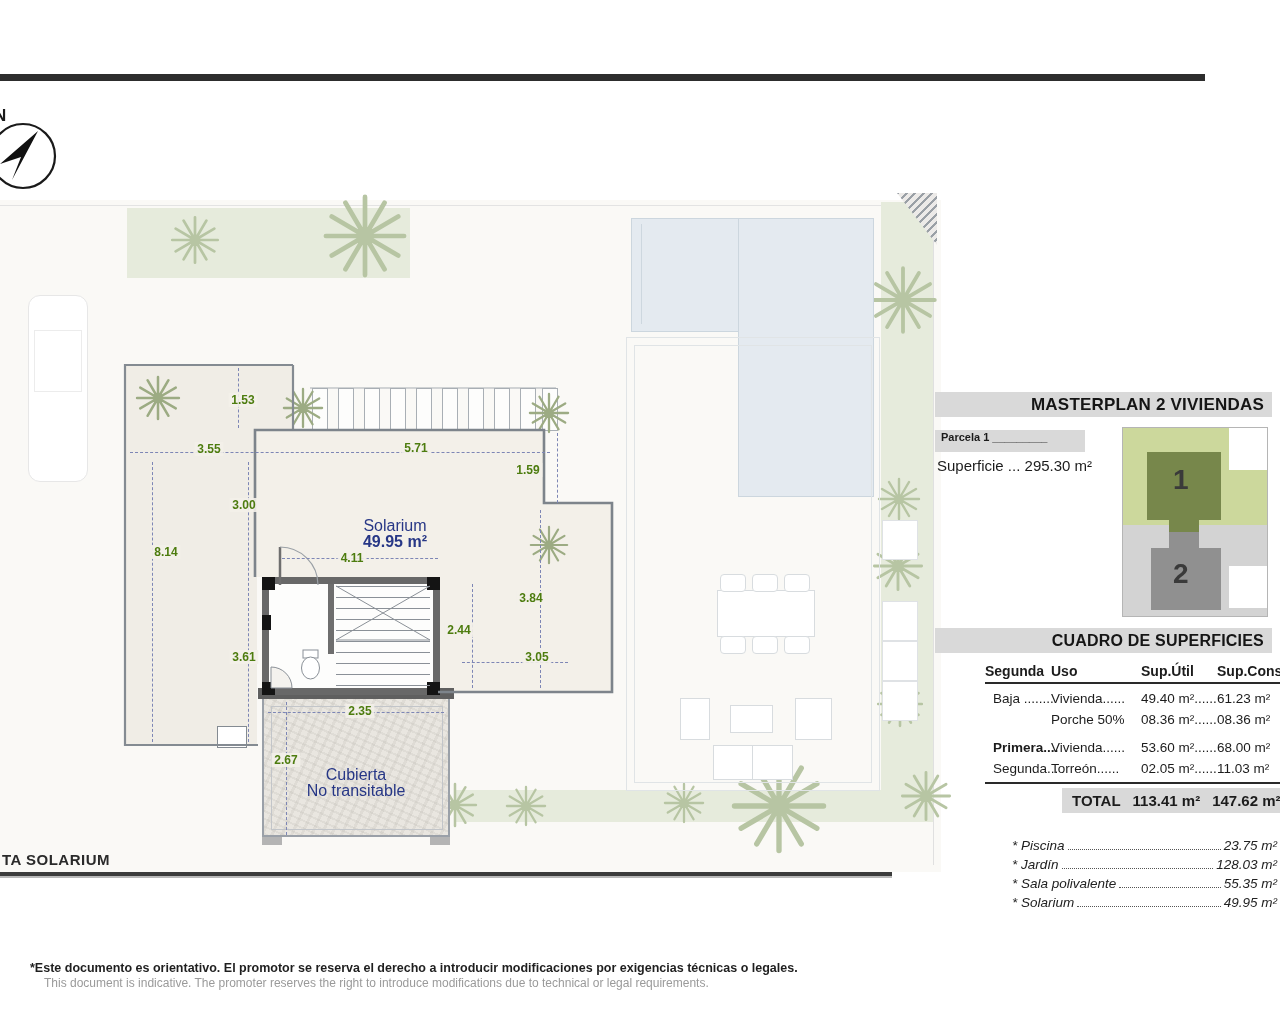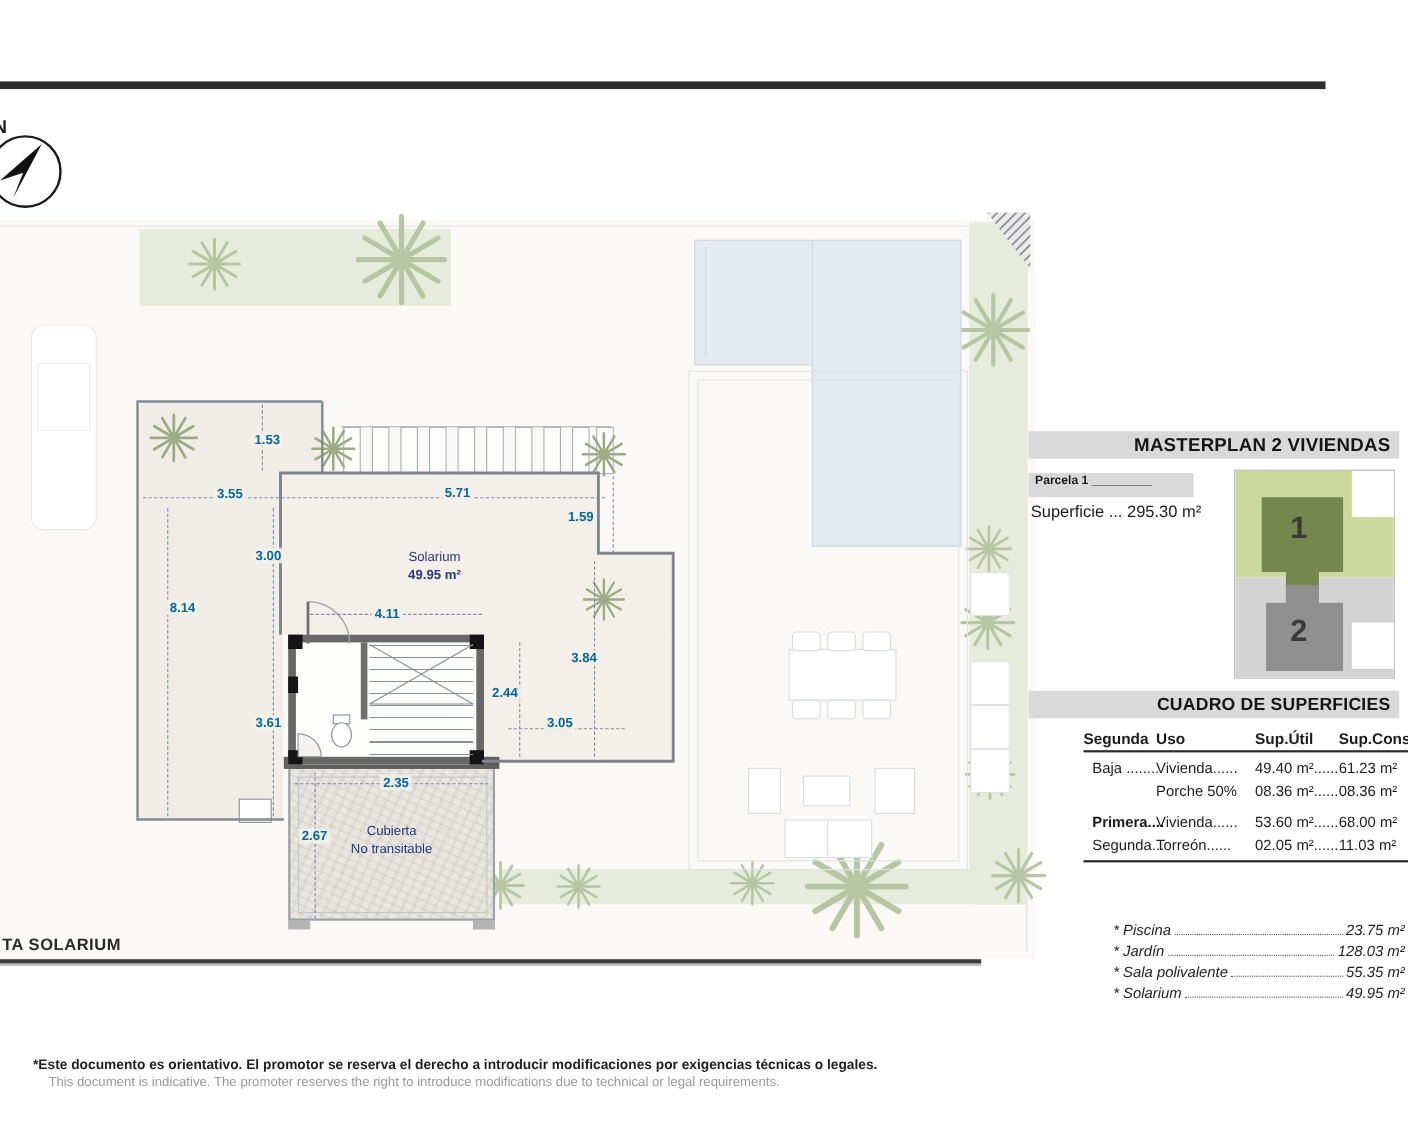--- a/index.html
+++ b/index.html
@@ -11,22 +11,22 @@
   .garden{background:#e6ebdc;}
   .pool{background:#e4eaf0;border:1px solid #ccd6de;}
   .fillpoly{position:absolute;left:0;top:0;width:1280px;height:1024px;}
   .ghost{border:1px solid #d8dcdf;background:#ffffff;position:absolute;}
   .ghost2{border:1px solid #e0e4e6;position:absolute;}
   .slat{position:absolute;width:14px;height:41px;background:#fdfdfc;border:1px solid #a9afb5;}
   .post{position:absolute;width:13px;height:13px;background:#141414;}
   .dimline-h{position:absolute;border-top:1px dashed #7d86b5;height:0;}
   .dimline-v{position:absolute;border-left:1px dashed #7d86b5;width:0;}
   .dim{position:absolute;transform:translate(-50%,-50%);font:bold 12px "Liberation Sans",sans-serif;
-       color:#0369a1;background:rgba(243,240,233,.9);padding:0 3px;white-space:nowrap;}
-  .roomlabel{position:absolute;text-align:center;color:#273786;font-size:12px;line-height:16px;}
+       color:#4d7c0f;background:rgba(243,240,233,.9);padding:0 3px;white-space:nowrap;}
+  .roomlabel{position:absolute;text-align:center;color:#273786;font-size:16px;line-height:16px;margin-top:20px;}
   .palm{position:absolute;color:#b7c5a3;}
   .tree{color:#9cab83;}
   
   .bar{position:absolute;left:935px;width:337px;height:25px;background:#d9d9d9;
        display:flex;align-items:center;justify-content:flex-end;padding-right:8px;box-sizing:border-box;
        font-weight:bold;font-size:17px;letter-spacing:.2px;color:#151515;}
   .tbl{position:absolute;left:985px;top:660px;width:297px;font-size:13.5px;}
   .tr{display:grid;grid-template-columns:66px 90px 76px 65px;column-gap:0;height:21px;align-items:center;white-space:nowrap;}
   .thead{font-weight:bold;font-size:14px;}
   .extra{display:flex;align-items:flex-end;height:19px;font-style:italic;font-size:13.5px;color:#222;}
@@ -223,21 +223,21 @@
   
   <span class="dim" style="left:243px;top:400px;">1.53</span>
   <span class="dim" style="left:209px;top:449px;">3.55</span>
   <span class="dim" style="left:416px;top:448px;">5.71</span>
   <span class="dim" style="left:528px;top:470px;">1.59</span>
   <span class="dim" style="left:244px;top:505px;">3.00</span>
   <span class="dim" style="left:166px;top:552px;">8.14</span>
   <span class="dim" style="left:352px;top:558px;">4.11</span>
   <span class="dim" style="left:531px;top:598px;">3.84</span>
   <span class="dim" style="left:459px;top:630px;">2.44</span>
-  <span class="dim" style="left:509px;top:657px;">3.05</span>
+  <span class="dim" style="left:537px;top:657px;">3.05</span>
   <span class="dim" style="left:244px;top:657px;">3.61</span>
   <span class="dim" style="left:360px;top:711px;">2.35</span>
   <span class="dim" style="left:286px;top:760px;">2.67</span>
 
   
   <div class="roomlabel" style="left:340px;top:498px;width:110px;">
     <div>Solarium</div>
     <div style="font-weight:bold;">49.95 m²</div>
   </div>
   <div class="roomlabel" style="left:296px;top:747px;width:120px;">
@@ -303,20 +303,26 @@
     <div class="tr">
       <span style="padding-left:8px;">Segunda...</span>
       <span>Torreón......</span>
       <span>02.05 m²......</span>
       <span>11.03 m²</span>
     </div>
     <div style="border-bottom:2px solid #2a2a2a;margin-top:3px;"></div>
   </div>
 
   
+  <div class="abs" style="left:1062px;top:788px;width:218px;height:25px;background:#d9d9d9;display:flex;align-items:center;gap:12px;
+              padding-left:10px;box-sizing:border-box;font-weight:bold;font-size:15px;white-space:nowrap;">
+    <span>TOTAL</span>
+    <span>113.41 m²</span>
+    <span>147.62 m²</span>
+  </div>
 
   
   <div class="abs" style="left:1012px;top:834px;width:265px;">
     <div class="extra">
       <span>* Piscina</span>
       <span class="leader"></span>
       <span>23.75 m²</span>
     </div>
     <div class="extra">
       <span>* Jardín</span>

